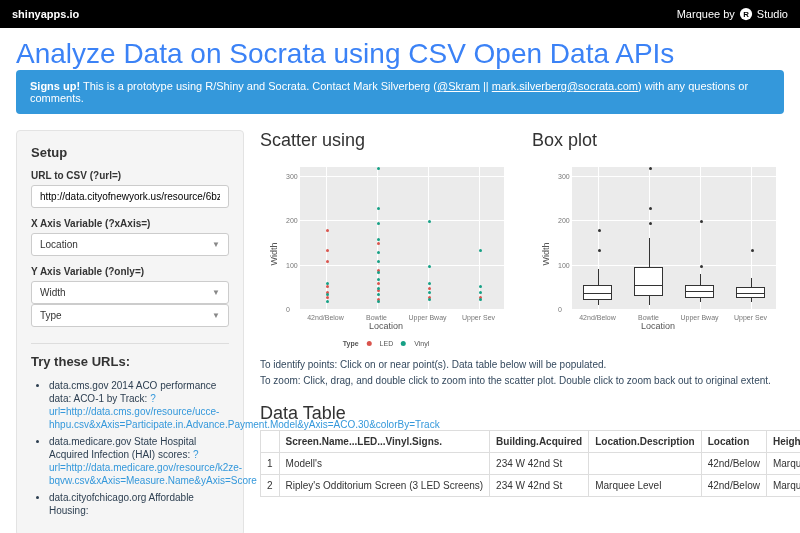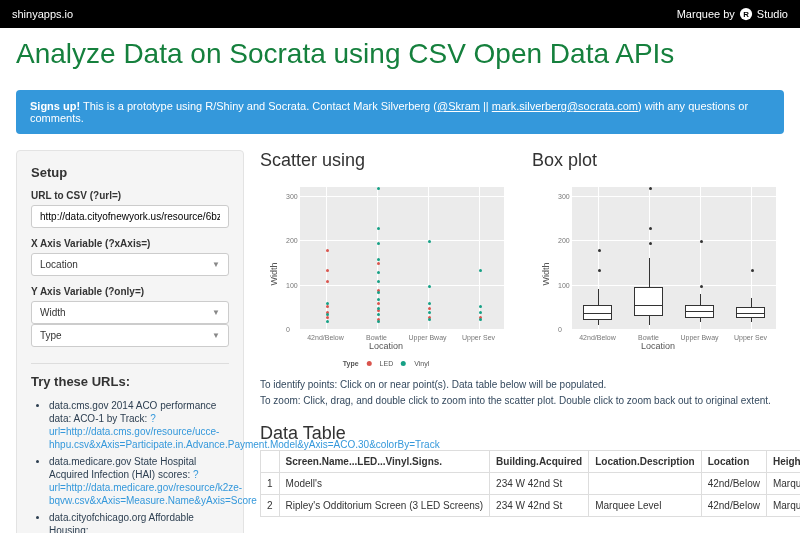--- a/index.html
+++ b/index.html
@@ -1,22 +1,22 @@
 <!DOCTYPE html>
 <html><head>
 <meta charset="utf-8">
 <style>
 *{box-sizing:border-box;margin:0;padding:0}
 body{font-family:-apple-system,BlinkMacSystemFont,"Segoe UI",Helvetica,Arial,sans-serif;font-size:12px;color:#333;background:#fff}
 .topbar{background:#000;color:#fff;height:28px;display:flex;align-items:center;justify-content:space-between;padding:0 12px;font-size:11px}
-.topbar-left{font-weight:400}
+.topbar-left{font-weight:700}
 .topbar-right{display:flex;align-items:center;gap:4px}
 .topbar-right svg{width:14px;height:14px}
 .main{padding:10px 16px}
-h1{font-family:"Helvetica Neue",Helvetica,Arial,sans-serif;font-weight:300;font-size:28px;color:#15803d;margin-bottom:20px}
+h1{font-family:"Helvetica Neue",Helvetica,Arial,sans-serif;font-weight:300;font-size:28px;color:#3b82f6;margin-bottom:0}
 .alert{background:#3498db;color:#fff;padding:10px 14px;border-radius:4px;font-size:11px;margin-bottom:16px}
 .alert a{color:#fff;text-decoration:underline}
 .layout{display:flex;gap:16px}
 .sidebar{width:228px;flex-shrink:0;background:#f5f5f5;border:1px solid #e3e3e3;border-radius:4px;padding:14px}
 .sidebar h3{font-size:13px;font-weight:600;margin-bottom:10px}
 .sidebar label{display:block;font-size:10px;font-weight:700;margin-bottom:4px;margin-top:10px}
 .sidebar label:first-of-type{margin-top:0}
 .sidebar input,.sidebar .select{width:100%;padding:5px 8px;border:1px solid #ccc;border-radius:3px;font-size:10px;background:#fff}
 .sidebar .select{display:flex;justify-content:space-between;align-items:center;cursor:pointer}
 .sidebar hr{border:none;border-top:1px solid #ddd;margin:16px 0 10px}

